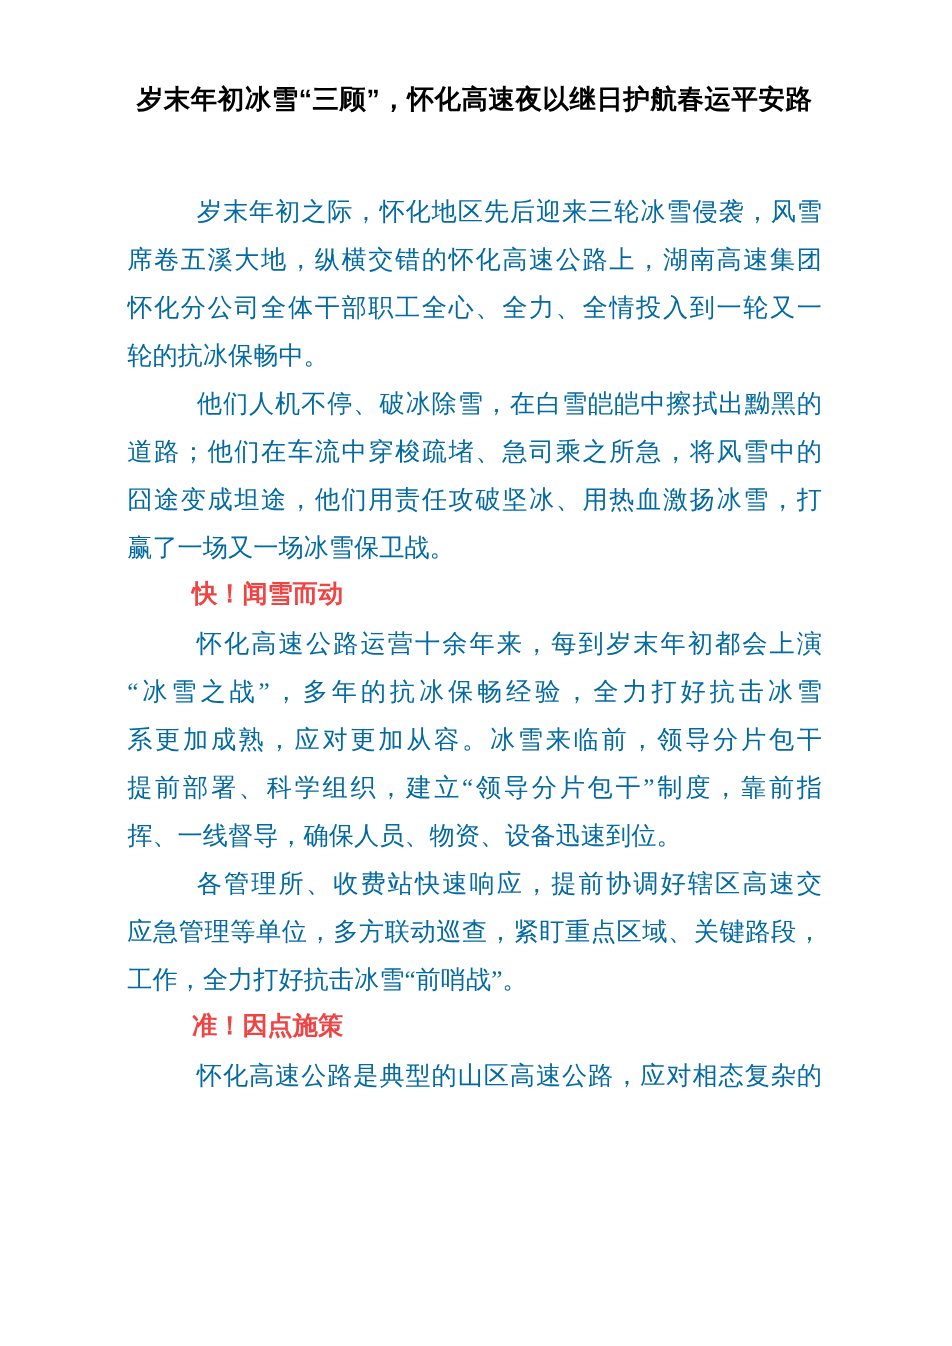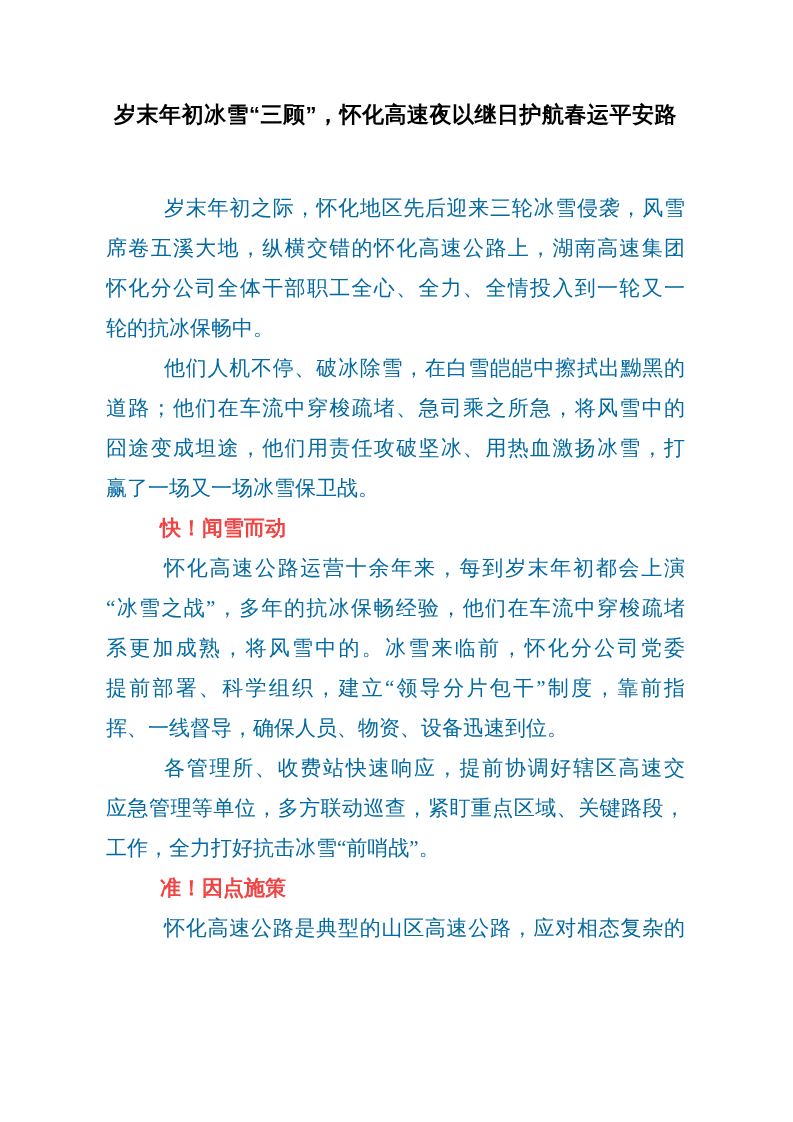--- a/index.html
+++ b/index.html
@@ -6,21 +6,21 @@
   html, body { background: #ffffff; }
   body { font-family: "Liberation Serif", serif; }
 
   .page {
     position: relative;
     width: 793px;
     height: 1122px;
     margin: 0 auto;
     background: #ffffff;
     color: #1a1a1a;
-    padding: 100px 108px 0 106px;
+    padding: 68px 108px 0 106px;
     overflow: hidden;
   }
 
   .doc-title {
     font-family: "Liberation Sans", sans-serif;
     font-weight: 700;
     font-size: 22px;
     line-height: 30px;
     text-align: center;
     color: #000000;
@@ -66,22 +66,22 @@
         <div class="line first">他们人机不停、破冰除雪，在白雪皑皑中擦拭出黝黑的</div>
         <div class="line">道路；他们在车流中穿梭疏堵、急司乘之所急，将风雪中的</div>
         <div class="line">囧途变成坦途，他们用责任攻破坚冰、用热血激扬冰雪，打</div>
         <div class="line last">赢了一场又一场冰雪保卫战。</div>
       </div>
       <div class="block block-heading">
         <div class="line first last">快！闻雪而动</div>
       </div>
       <div class="block block-paragraph">
         <div class="line first">怀化高速公路运营十余年来，每到岁末年初都会上演</div>
-        <div class="line">“冰雪之战”，多年的抗冰保畅经验，他们在车流中穿梭疏堵</div>
-        <div class="line">系更加成熟，将风雪中的。冰雪来临前，怀化分公司党委</div>
+        <div class="line">“冰雪之战”，多年的抗冰保畅经验，全力打好抗击冰雪</div>
+        <div class="line">系更加成熟，应对更加从容。冰雪来临前，领导分片包干</div>
         <div class="line">提前部署、科学组织，建立“领导分片包干”制度，靠前指</div>
         <div class="line last">挥、一线督导，确保人员、物资、设备迅速到位。</div>
       </div>
       <div class="block block-paragraph">
         <div class="line first">各管理所、收费站快速响应，提前协调好辖区高速交警、</div>
         <div class="line">应急管理等单位，多方联动巡查，紧盯重点区域、关键路段，</div>
         <div class="line last">工作，全力打好抗击冰雪“前哨战”。</div>
       </div>
       <div class="block block-heading">
         <div class="line first last">准！因点施策</div>

